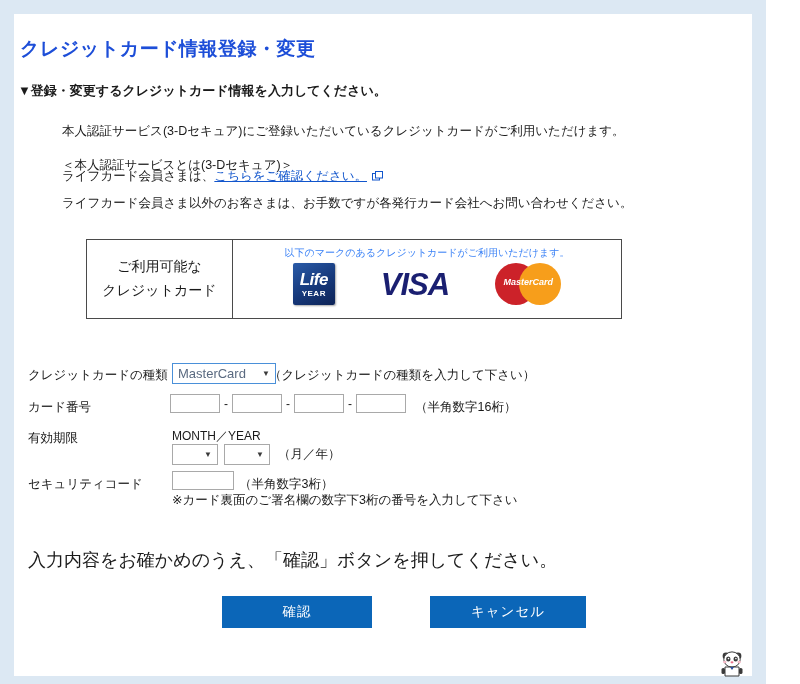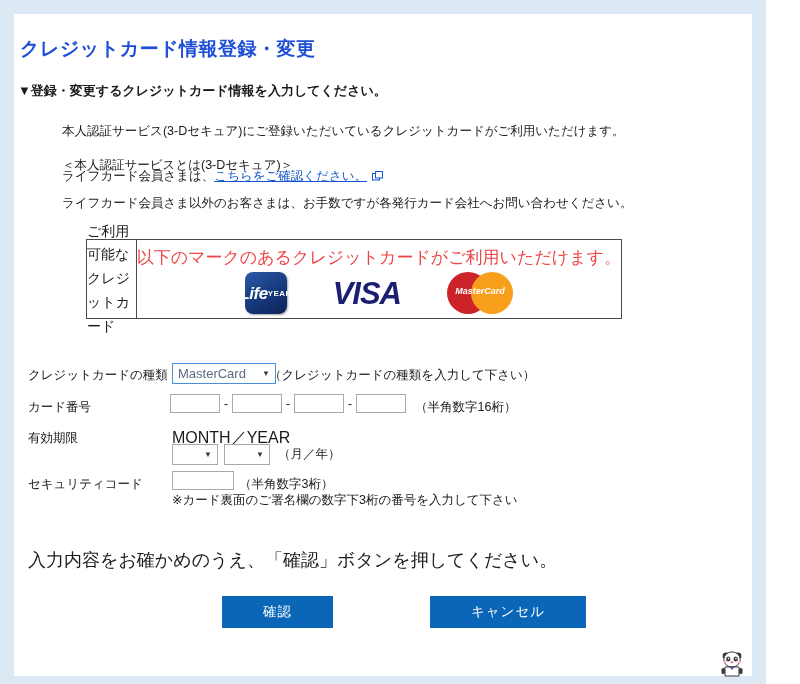--- a/index.html
+++ b/index.html
@@ -110,40 +110,40 @@
   }
   #card-table-logo-cell {
     flex: 1;
     display: flex;
     flex-direction: column;
     align-items: center;
     padding-top: 6px;
     box-sizing: border-box;
   }
   #logo-cell-caption {
-    font-size: 17px;
-    color: #ef4444;
+    font-size: 10px;
+    color: #3b82f6;
     white-space: nowrap;
   }
   #logo-row {
     display: flex;
     align-items: center;
     gap: 46px;
     margin-top: 3px;
   }
 
   
   #logo-lifecard {
     width: 42px;
     height: 42px;
-    border-radius: 8px;
+    border-radius: 2px;
     background: linear-gradient(150deg, #2a5ba8 0%, #16387a 55%, #0d2356 100%);
     box-shadow: 1px 1px 2px rgba(0,0,0,0.35);
     display: flex;
-    flex-direction: row;
+    flex-direction: column;
     align-items: center;
     justify-content: center;
     color: #ffffff;
     text-align: center;
   }
   #logo-lifecard-main {
     font-size: 17px;
     font-weight: bold;
     font-style: italic;
     line-height: 1;
@@ -273,21 +273,21 @@
     font-size: 12px;
     color: #1a1a1a;
   }
   #hint-card-number { left: 415px; top: 399px; }
 
   
   #expiry-caption {
     position: absolute;
     left: 172px;
     top: 428px;
-    font-size: 16px;
+    font-size: 12px;
     color: #1a1a1a;
     white-space: nowrap;
   }
   #expiry-row {
     position: absolute;
     left: 172px;
     top: 444px;
     display: flex;
     align-items: center;
     gap: 6px;
@@ -347,21 +347,21 @@
     color: #ffffff;
     border: none;
     font-family: "Liberation Sans", sans-serif;
     font-size: 13.5px;
     letter-spacing: 1px;
     cursor: pointer;
     display: flex;
     align-items: center;
     justify-content: center;
   }
-  #confirm-button { left: 222px; width: 111px; }
+  #confirm-button { left: 222px; width: 150px; }
   #cancel-button  { left: 430px; width: 156px; }
 
   
   #panda-mascot {
     position: absolute;
     left: 718px;
     top: 650px;
     width: 30px;
     height: 28px;
   }

